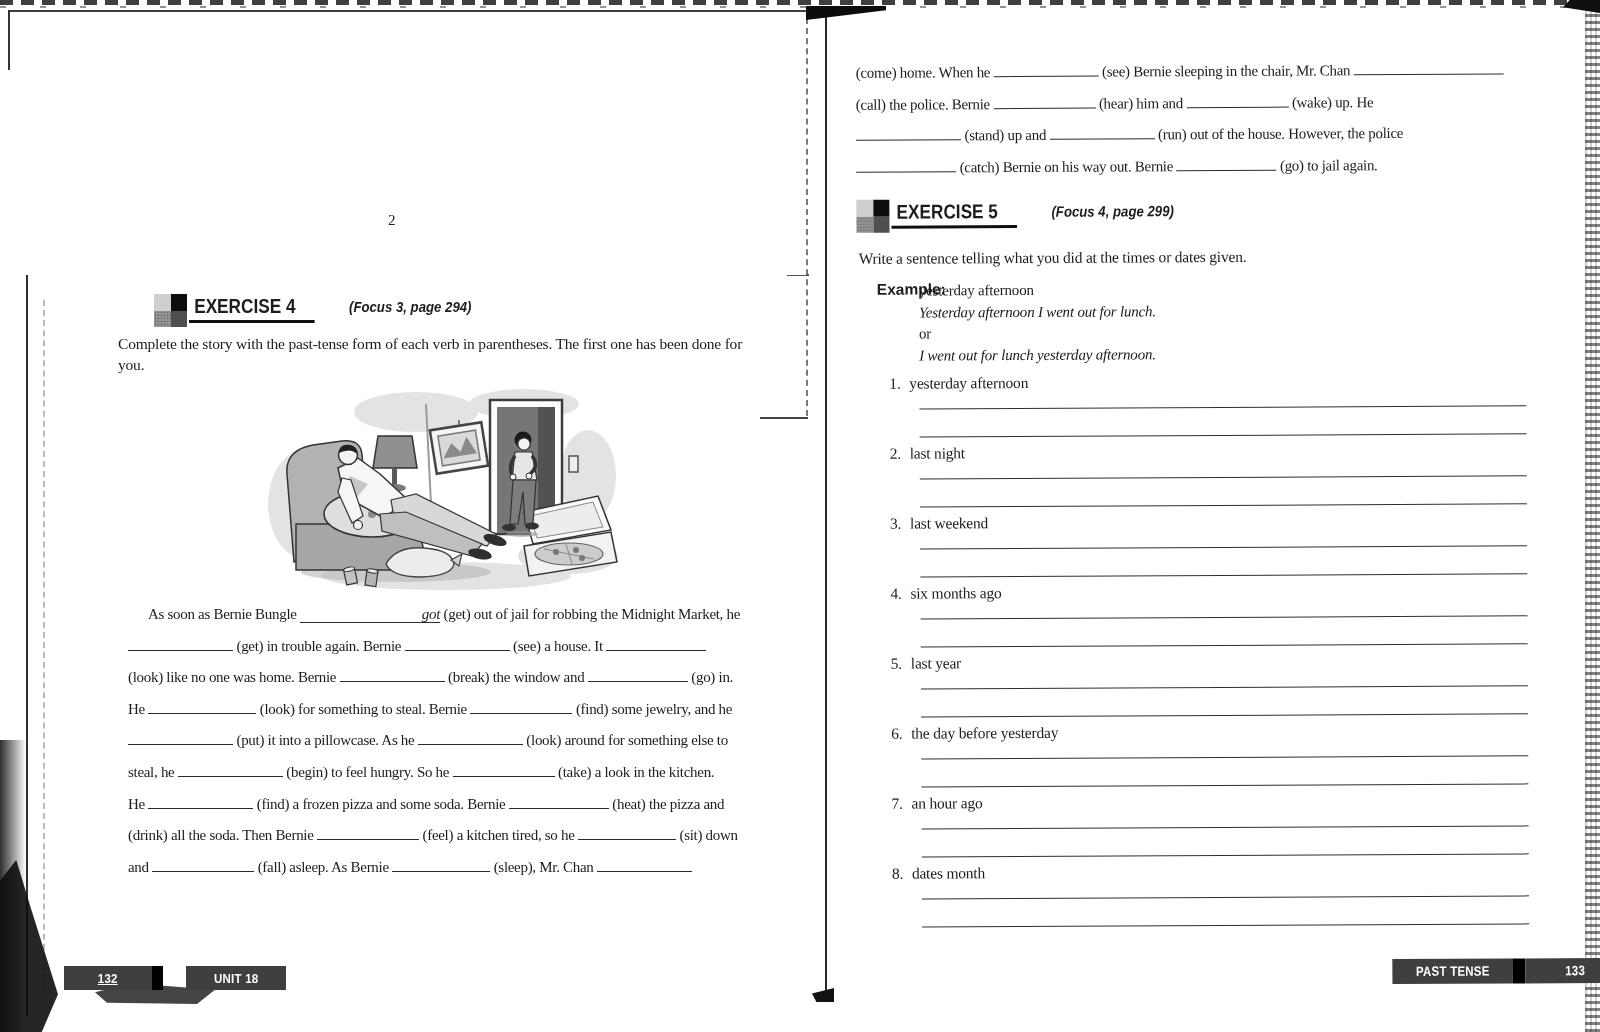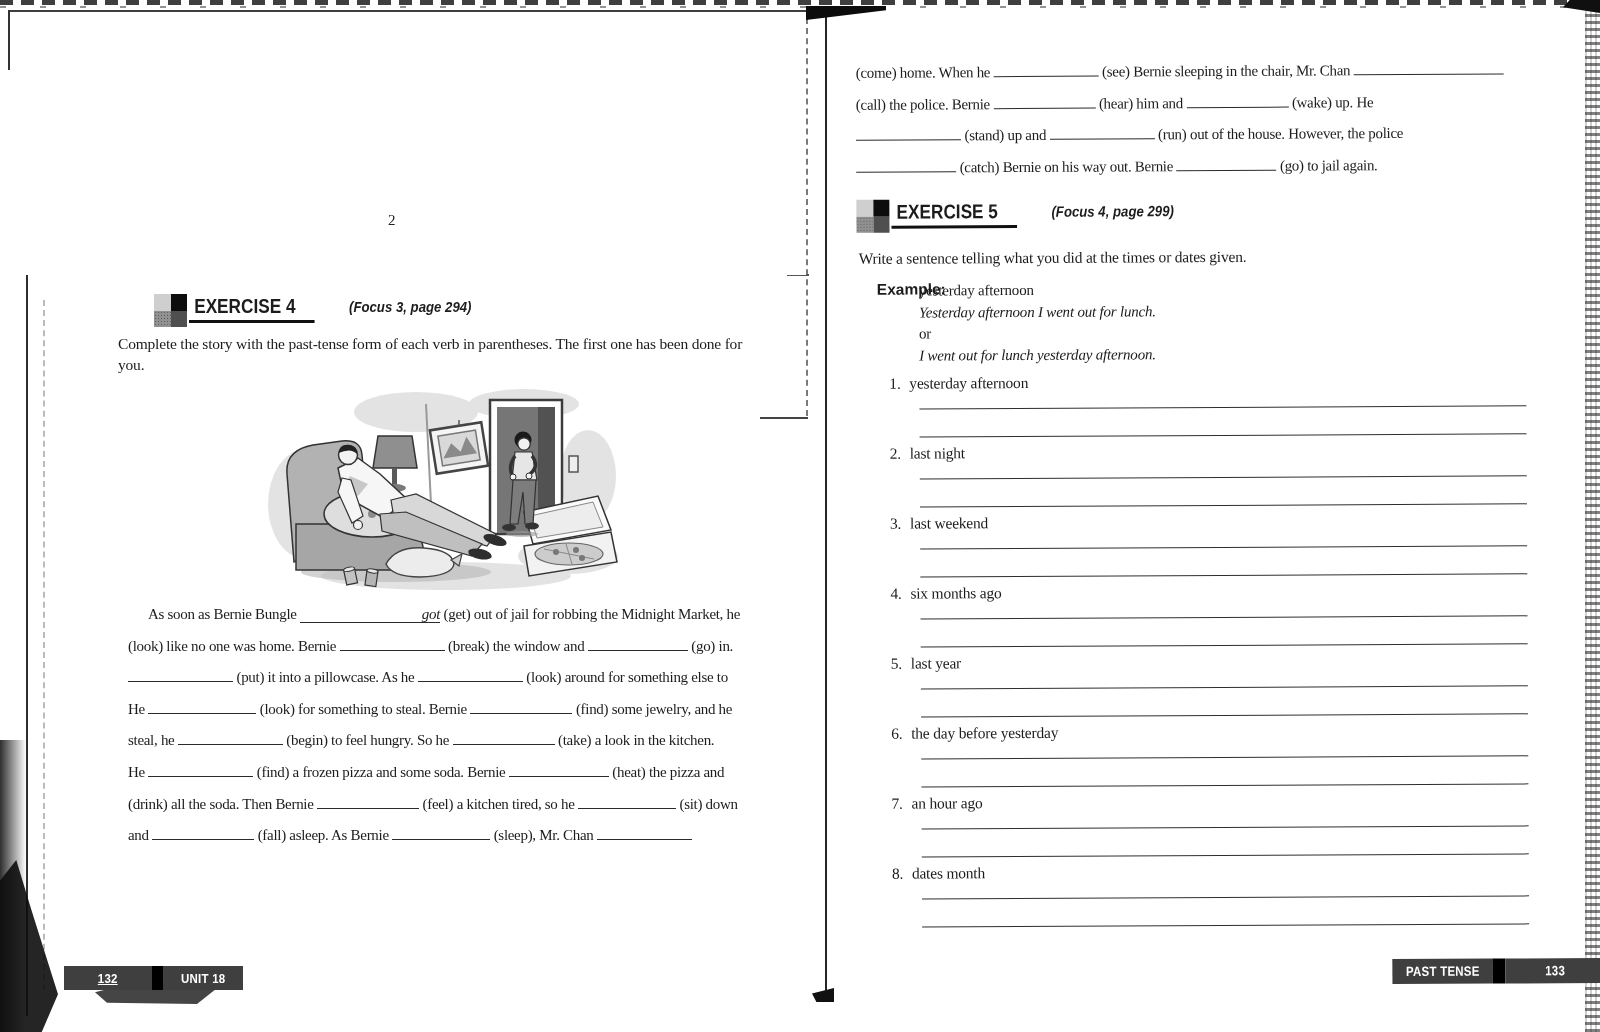--- a/index.html
+++ b/index.html
@@ -204,35 +204,36 @@
       <path d="M266,72 Q274,82 264,90" fill="none" stroke="#333" stroke-width="3.5"></path>
       <circle cx="263" cy="92" r="3" fill="#f2f2f2" stroke="#333" stroke-width="1"></circle>
       <polygon points="247,96 270,96 267,140 259,140 257,108 252,140 244,140" fill="#7d7d7d" stroke="#333" stroke-width="1.2"></polygon>
       <ellipse cx="243" cy="143.5" rx="7" ry="3.5" fill="#333"></ellipse>
       <ellipse cx="266" cy="142" rx="7" ry="3.5" fill="#333"></ellipse>
       <ellipse cx="256" cy="150" rx="16" ry="3" fill="#999" opacity="0.6"></ellipse>
     </svg>
 
     <div class="abs" style="left:128px;top:599px;width:660px;">
         <div class="story-line indent"><span>As soon as Bernie Bungle </span><span class="blank answered" style="width: 140px;">got</span><span> (get) out of jail for robbing the Midnight Market, he</span></div>
+        <div class="story-line"><span class="blank" style="width: 105px;"></span><span> (get) in trouble again. Bernie </span><span class="blank" style="width: 105px;"></span><span> (see) a house. It </span><span class="blank" style="width: 100px;"></span></div>
         <div class="story-line"><span>(look) like no one was home. Bernie </span><span class="blank" style="width: 105px;"></span><span> (break) the window and </span><span class="blank" style="width: 100px;"></span><span> (go) in.</span></div>
+        <div class="story-line"><span>He </span><span class="blank" style="width: 108px;"></span><span> (look) for something to steal. Bernie </span><span class="blank" style="width: 102px;"></span><span> (find) some jewelry, and he</span></div>
         <div class="story-line"><span class="blank" style="width: 105px;"></span><span> (put) it into a pillowcase. As he </span><span class="blank" style="width: 105px;"></span><span> (look) around for something else to</span></div>
-        <div class="story-line"><span>He </span><span class="blank" style="width: 108px;"></span><span> (look) for something to steal. Bernie </span><span class="blank" style="width: 102px;"></span><span> (find) some jewelry, and he</span></div>
         <div class="story-line"><span>steal, he </span><span class="blank" style="width: 105px;"></span><span> (begin) to feel hungry. So he </span><span class="blank" style="width: 102px;"></span><span> (take) a look in the kitchen.</span></div>
         <div class="story-line"><span>He </span><span class="blank" style="width: 105px;"></span><span> (find) a frozen pizza and some soda. Bernie </span><span class="blank" style="width: 100px;"></span><span> (heat) the pizza and</span></div>
         <div class="story-line"><span>(drink) all the soda. Then Bernie </span><span class="blank" style="width: 102px;"></span><span> (feel) a kitchen tired, so he </span><span class="blank" style="width: 98px;"></span><span> (sit) down</span></div>
         <div class="story-line"><span>and </span><span class="blank" style="width: 102px;"></span><span> (fall) asleep. As Bernie </span><span class="blank" style="width: 98px;"></span><span> (sleep), Mr. Chan </span><span class="blank" style="width: 95px;"></span></div>
       </div>
 
     <div class="abs footer" style="left:64px;top:966px;height:24px;">
       <div class="seg" style="width:88px;text-decoration:underline;">
         <span>132</span>
       </div>
       <div class="divider" style="width:11px;"></div>
-      <div class="seg" style="width:80px;">
+      <div class="seg" style="width:100px;margin-left:23px;">
         <span>UNIT 18</span>
       </div>
     </div>
   </div>
 
   <div class="abs" style="left:830px;top:0;width:770px;height:1032px;transform:rotate(-0.3deg);transform-origin:center;">
 
     <div class="abs" style="left:28px;top:56px;width:730px;">
         <div class="story-line"><span>(come) home. When he </span><span class="blank" style="width: 105px;"></span><span> (see) Bernie sleeping in the chair, Mr. Chan </span><span class="blank" style="width: 150px;"></span></div>
         <div class="story-line"><span>(call) the police. Bernie </span><span class="blank" style="width: 102px;"></span><span> (hear) him and </span><span class="blank" style="width: 102px;"></span><span> (wake) up. He</span></div>
@@ -300,21 +301,21 @@
           <div class="ex5-rule r2"></div>
         </div>
         <div class="ex5-item">
           <div class="ex5-label-row"><span class="ex5-num">8.</span><span>dates month</span></div>
           <div class="ex5-rule"></div>
           <div class="ex5-rule r2"></div>
         </div>
       </div>
 
     <div class="abs footer" style="left:560px;top:960px;height:25px;">
-      <div class="seg" style="width:100px;">
+      <div class="seg" style="width:120px;">
         <span>PAST TENSE</span>
       </div>
       <div class="divider" style="width:13px;"></div>
       <div class="seg" style="width:100px;">
         <span>133</span>
       </div>
     </div>
   </div>
 
 </div>

